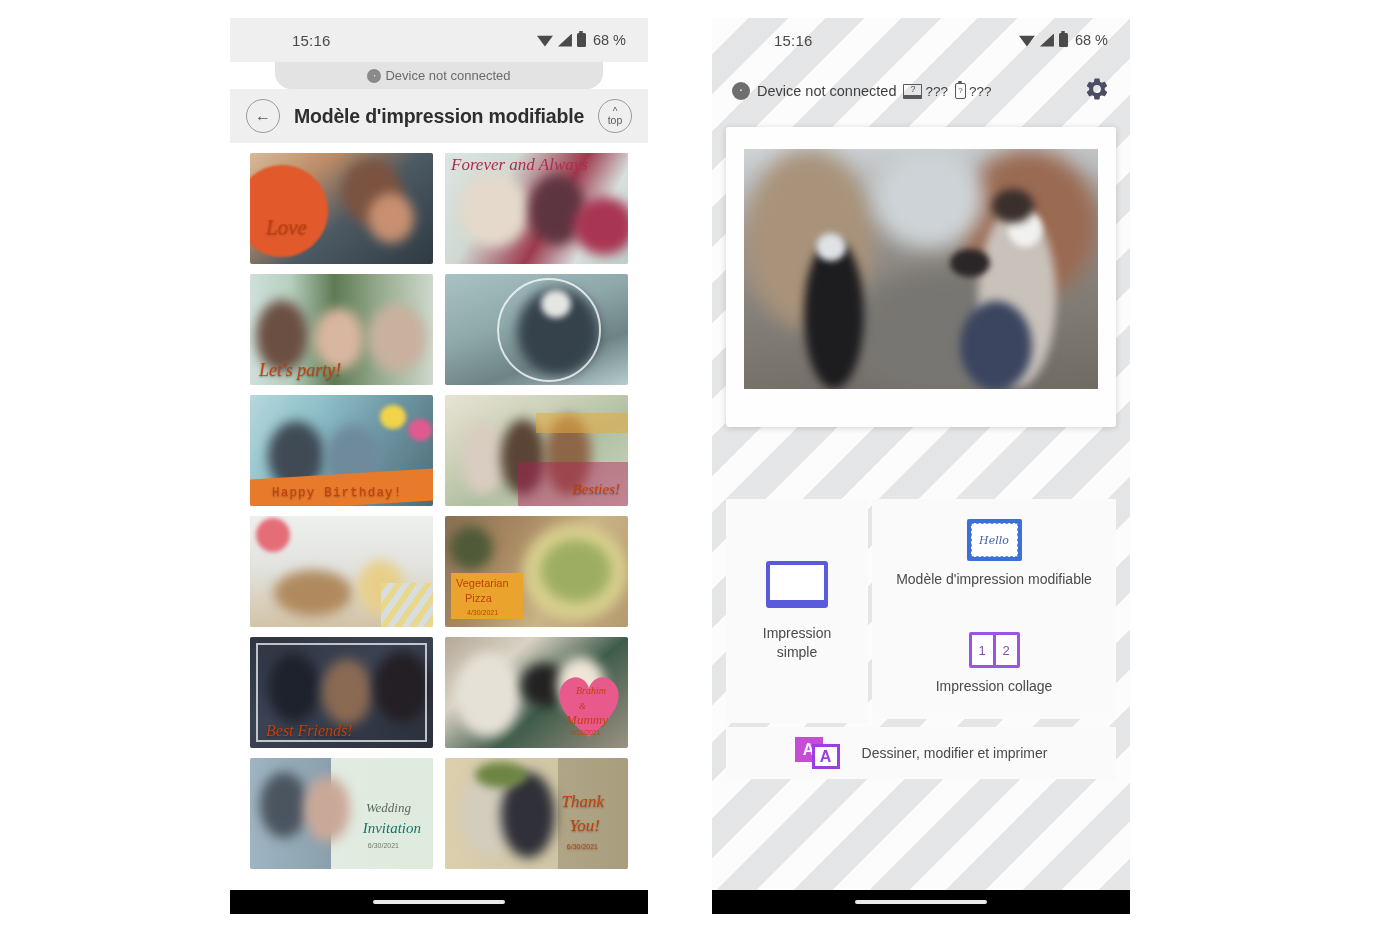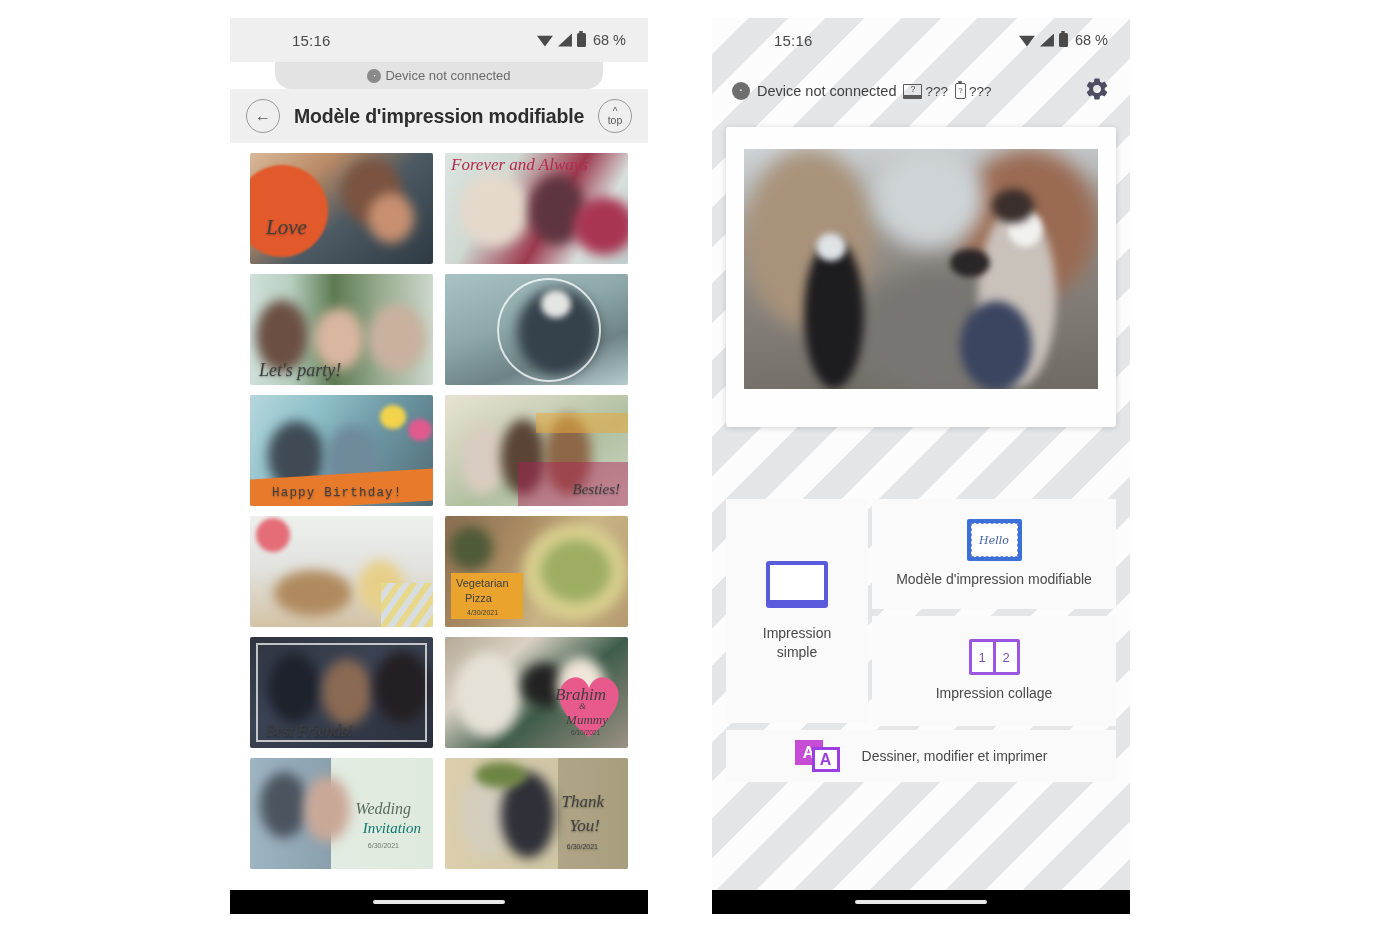--- a/index.html
+++ b/index.html
@@ -123,21 +123,21 @@
   }
   .card {
     height: 111px;
     border-radius: 2px;
     overflow: hidden;
     position: relative;
     background: #ddd;
   }
   .card .tplabel {
     position: absolute;
-    color: #404040;
+    color: #c2410c;
     text-shadow: 0 1px 2px rgba(0,0,0,.35);
     white-space: nowrap;
   }
 
   
   .ph { position: absolute; inset: 0; }
   .blob { position: absolute; border-radius: 50%; filter: blur(6px); }
 
   
   .navbar {
@@ -200,21 +200,21 @@
   .menu-wrap { margin: 72px 14px 0 14px; }
   .menu-row { display: flex; gap: 4px; }
   .menu-tile {
     background: #fafafa;
     display: flex; flex-direction: column;
     align-items: center; justify-content: center;
     color: #4a4a4a;
     text-align: center;
   }
   .tile-simple { width: 142px; height: 224px; gap: 16px; }
-  .tile-col { display: flex; flex-direction: column; gap: 7px; flex: 1; }
+  .tile-col { display: flex; flex-direction: column; gap: 0; flex: 1; }
   .tile-wide { height: 110px; gap: 9px; }
   .tile-draw {
     margin-top: 4px;
     height: 52px;
     flex-direction: row; gap: 14px;
   }
   .tile-label { font-size: 14px; line-height: 1.32; color: #4a4a4a; }
 
   
   .icon-simple {
@@ -376,31 +376,31 @@
       <span class="tplabel" style="left:16px;bottom:8px;font-family:'Liberation Serif',serif;font-style:italic;font-size:16px;">Best Friends!</span>
     </div>
 
     <div class="card">
       <div class="ph" style="background:linear-gradient(140deg,#b5a996 0%,#d9d2c4 28%,#3f5c4a 58%,#9c9283 100%);"></div>
       <div class="blob" style="left:10px;top:16px;width:66px;height:84px;background:#e6e1d6;"></div>
       <div class="blob" style="left:76px;top:26px;width:46px;height:44px;background:#222;"></div>
       <div class="blob" style="left:112px;top:20px;width:48px;height:56px;background:#f0e6d8;"></div>
       <div style="position:absolute;right:2px;top:28px;width:74px;height:74px;background:#e8598c;
                   clip-path:path('M37 72 C 8 50, 0 28, 14 16 C 26 6, 37 18, 37 24 C 37 18, 48 6, 60 16 C 74 28, 66 50, 37 72 Z');"></div>
-      <span class="tplabel" style="right:22px;top:48px;font-family:'Liberation Serif',serif;font-style:italic;font-size:17px;text-shadow:none;">Brahim</span>
+      <span class="tplabel" style="right:22px;top:48px;font-family:'Liberation Serif',serif;font-style:italic;font-size:10px;text-shadow:none;">Brahim</span>
       <span class="tplabel" style="right:42px;top:64px;font-family:'Liberation Serif',serif;font-style:italic;font-size:9px;text-shadow:none;">&amp;</span>
       <span class="tplabel" style="right:20px;top:75px;font-family:'Liberation Serif',serif;font-style:italic;font-size:13px;text-shadow:none;">Mummy</span>
       <span class="tplabel" style="right:28px;top:92px;font-size:6.5px;text-shadow:none;">6/10/2021</span>
     </div>
 
     <div class="card">
       <div class="ph" style="background:linear-gradient(90deg,#9fb4c2 0%,#8aa0ad 44%,#e2ece2 44%,#dfeade 100%);"></div>
       <div class="blob" style="left:10px;top:14px;width:48px;height:66px;background:#4b5560;"></div>
       <div class="blob" style="left:54px;top:18px;width:46px;height:66px;background:#caa898;"></div>
-      <span class="tplabel" style="right:22px;top:42px;font-family:'Liberation Serif',serif;font-style:italic;font-size:16px;color:#5a6a5c;text-shadow:none;">Wedding</span>
+      <span class="tplabel" style="right:22px;top:42px;font-family:'Liberation Serif',serif;font-style:italic;font-size:13px;color:#5a6a5c;text-shadow:none;">Wedding</span>
       <span class="tplabel" style="right:12px;top:62px;font-family:'Liberation Serif',serif;font-style:italic;font-size:15px;color:#0f766e;text-shadow:none;">Invitation</span>
       <span class="tplabel" style="right:34px;top:84px;font-size:7px;color:#6e7a6e;text-shadow:none;">6/30/2021</span>
     </div>
 
     <div class="card">
       <div class="ph" style="background:linear-gradient(90deg,#dccfae 0%,#cfc6a6 62%,#b0a687 62%,#a89d7d 100%);"></div>
       <div class="blob" style="left:16px;top:12px;width:58px;height:86px;background:#d3cdbd;"></div>
       <div class="blob" style="left:56px;top:14px;width:54px;height:86px;background:#2f3038;"></div>
       <div class="blob" style="left:30px;top:4px;width:52px;height:26px;background:#6d8543;filter:blur(4px);"></div>
       <span class="tplabel" style="right:24px;top:34px;font-family:'Liberation Serif',serif;font-style:italic;font-size:17px;">Thank</span>

